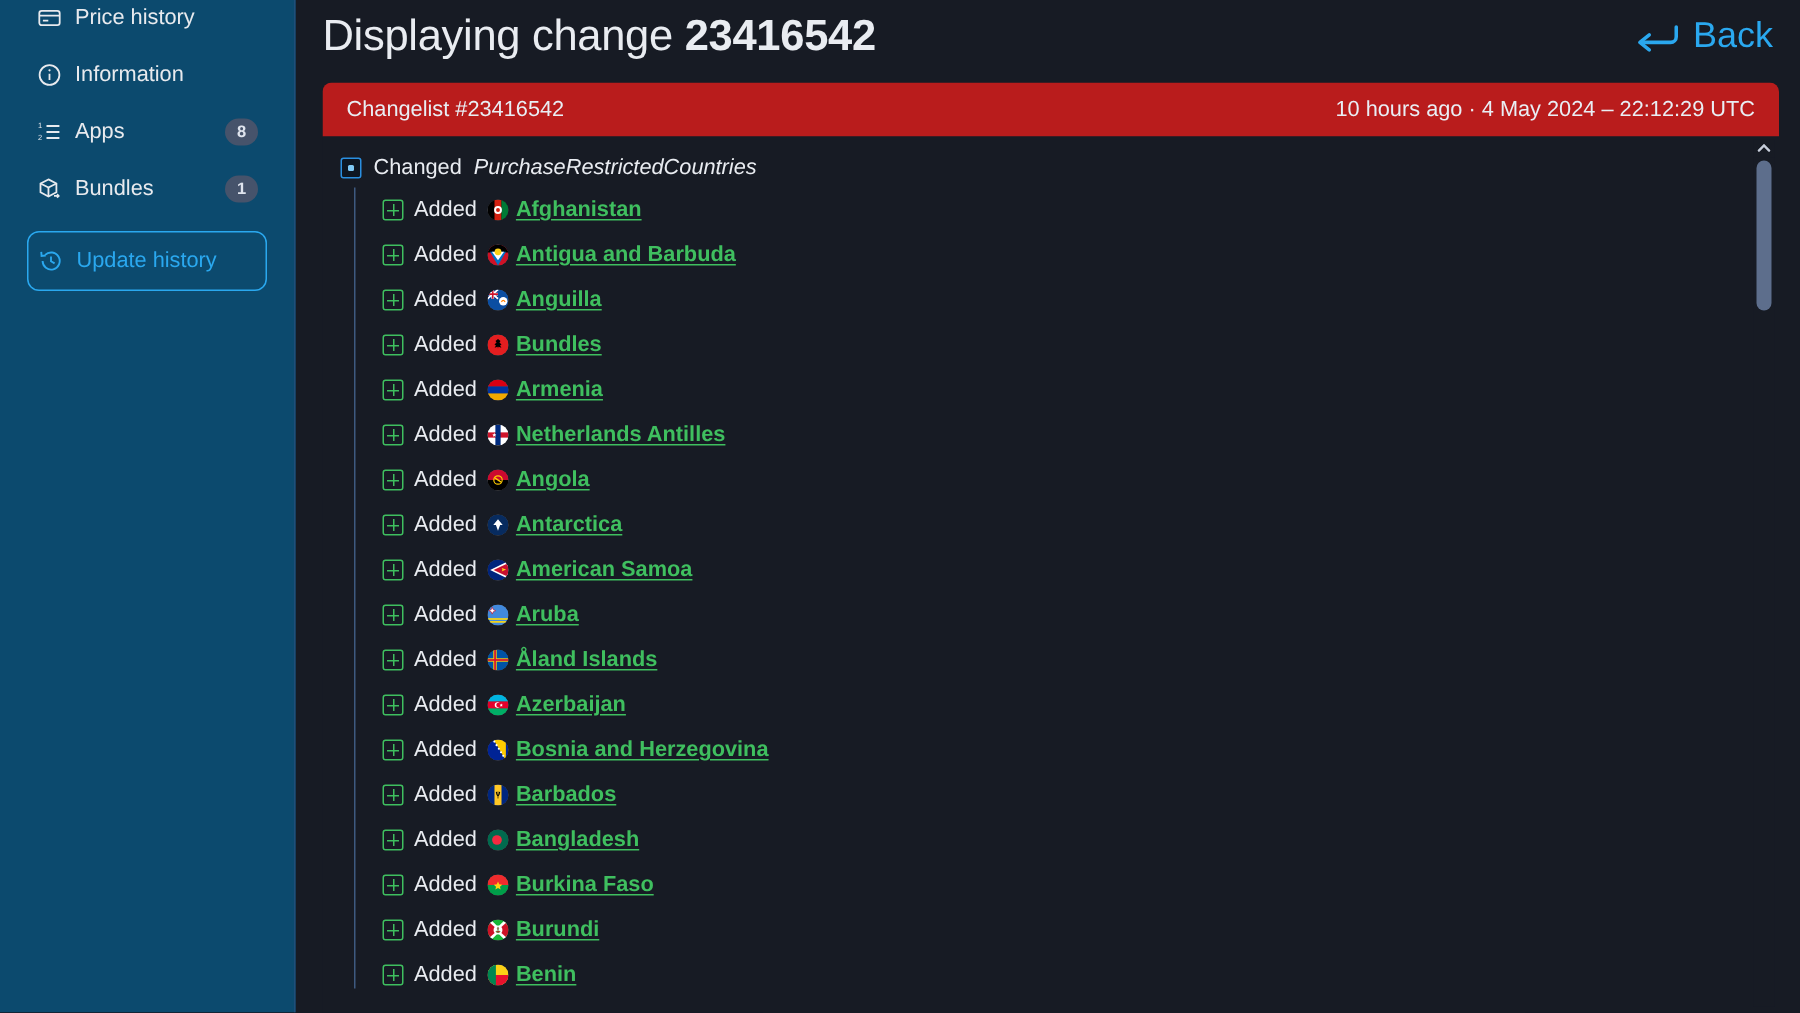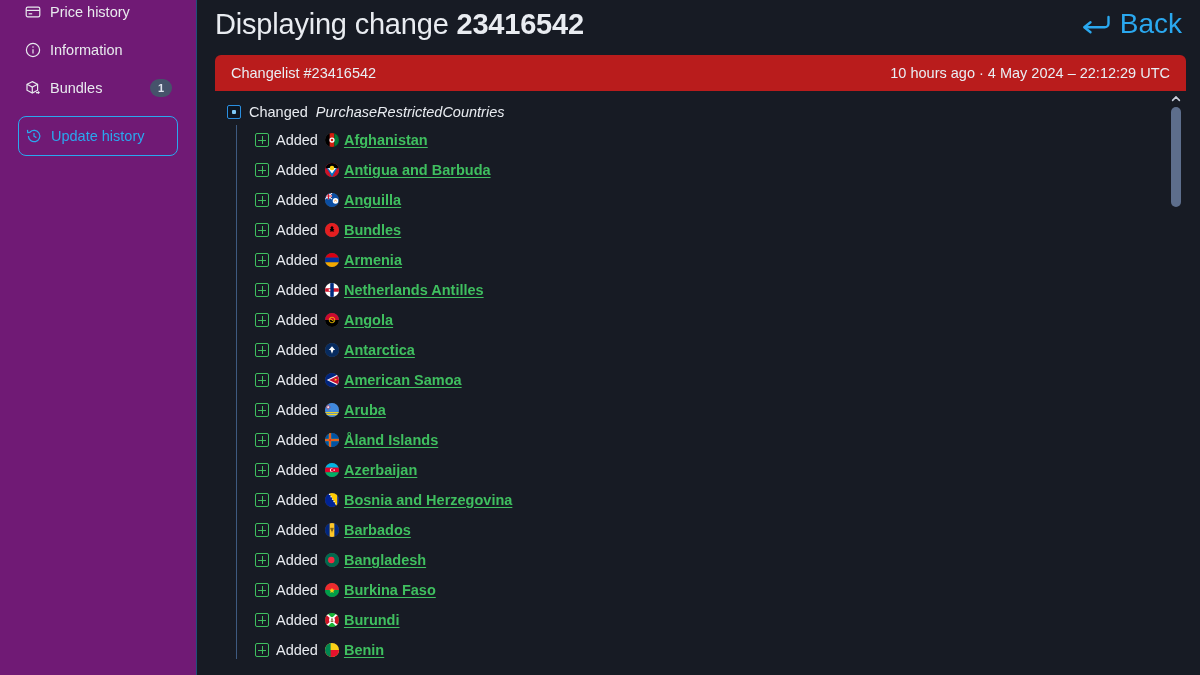--- a/index.html
+++ b/index.html
@@ -8,21 +8,21 @@
     background: #171b24;
     font-family: "Liberation Sans", sans-serif;
     overflow: hidden;
     color: #e6e9ef;
   }
   #app { display: flex; width: 1200px; height: 675px; position: relative; }
 
   
   .sidebar {
     width: 197px; flex: 0 0 197px;
-    background: #701a75;
+    background: #0c4a6e;
     border-right: 1px solid #1f4f7a;
     padding-top: 0;
     position: relative;
   }
   .nav-list { list-style: none; padding: 0 18px; margin: 0; }
   .nav-item {
     display: flex; align-items: center;
     height: 38px;
     gap: 9px;
     padding: 0 6px;
@@ -69,23 +69,23 @@
   }
   .page-title {
     font-size: 29px;
     font-weight: normal;
     color: #e9ecf1;
     letter-spacing: -0.2px;
     white-space: nowrap;
   }
   .page-title b { font-weight: bold; }
   .back-link {
-    display: flex; align-items: center; gap: 9px;
+    display: flex; align-items: flex-end; gap: 9px;
     color: #2aa8ef;
-    font-size: 28px;
+    font-size: 24px;
     cursor: pointer;
     white-space: nowrap;
   }
   .back-ico { display: flex; align-items: center; }
 
   
   .panel {
     margin: 7px 14px 0 18px;
     border-radius: 6px 6px 0 0;
     overflow: hidden;
@@ -221,20 +221,33 @@
         <span class="nav-ico">
           <svg viewBox="0 0 16 16" width="16" height="16" fill="none" stroke="#e8eaee" stroke-width="1.2">
             <circle cx="8" cy="8" r="6.6"></circle>
             <line x1="8" y1="7.2" x2="8" y2="11.4"></line>
             <circle cx="8" cy="4.9" r="0.75" fill="#e8eaee" stroke="none"></circle>
           </svg>
         </span>
         <span class="nav-label">Information</span>
       </li>
 
+      <li class="nav-item">
+        <span class="nav-ico">
+          <svg viewBox="0 0 16 16" width="16" height="16" fill="none" stroke="#e8eaee" stroke-width="1.2">
+            <line x1="6" y1="4" x2="14.6" y2="4"></line>
+            <line x1="6" y1="8" x2="14.6" y2="8"></line>
+            <line x1="6" y1="12" x2="14.6" y2="12"></line>
+            <text x="0.3" y="5.6" font-size="5" fill="#e8eaee" stroke="none" font-family="sans-serif">1</text>
+            <text x="0.3" y="13.6" font-size="5" fill="#e8eaee" stroke="none" font-family="sans-serif">2</text>
+          </svg>
+        </span>
+        <span class="nav-label">Apps</span>
+        <span class="nav-badge">8</span>
+      </li>
 
 
       <li class="nav-item">
         <span class="nav-ico">
           <svg viewBox="0 0 16 16" width="16" height="16" fill="none" stroke="#e8eaee" stroke-width="1.2">
             <path d="M7.3 1.6 L12.6 4.3 V10.2 L7.3 13 L2 10.2 V4.3 Z"></path>
             <path d="M2 4.3 L7.3 7 L12.6 4.3"></path>
             <line x1="7.3" y1="7" x2="7.3" y2="13"></line>
             <path d="M11 12.6 h3.1 m-1.1 -1.1 1.1 1.1 -1.1 1.1"></path>
           </svg>

